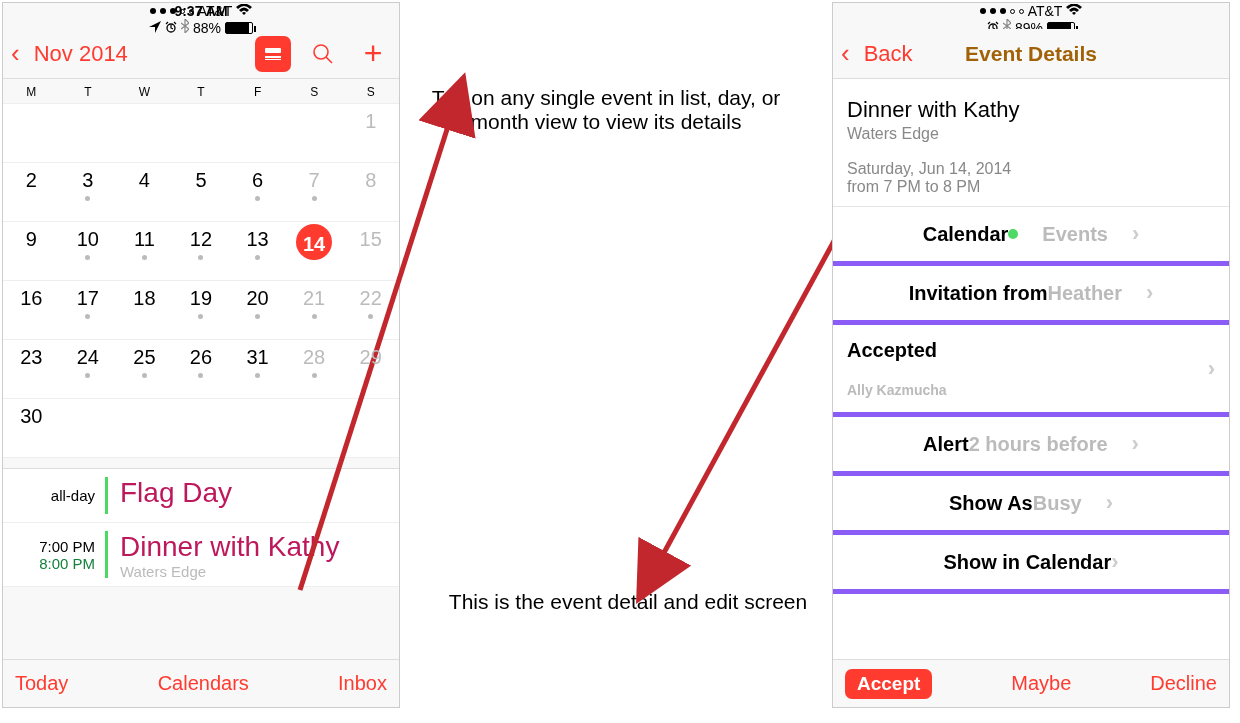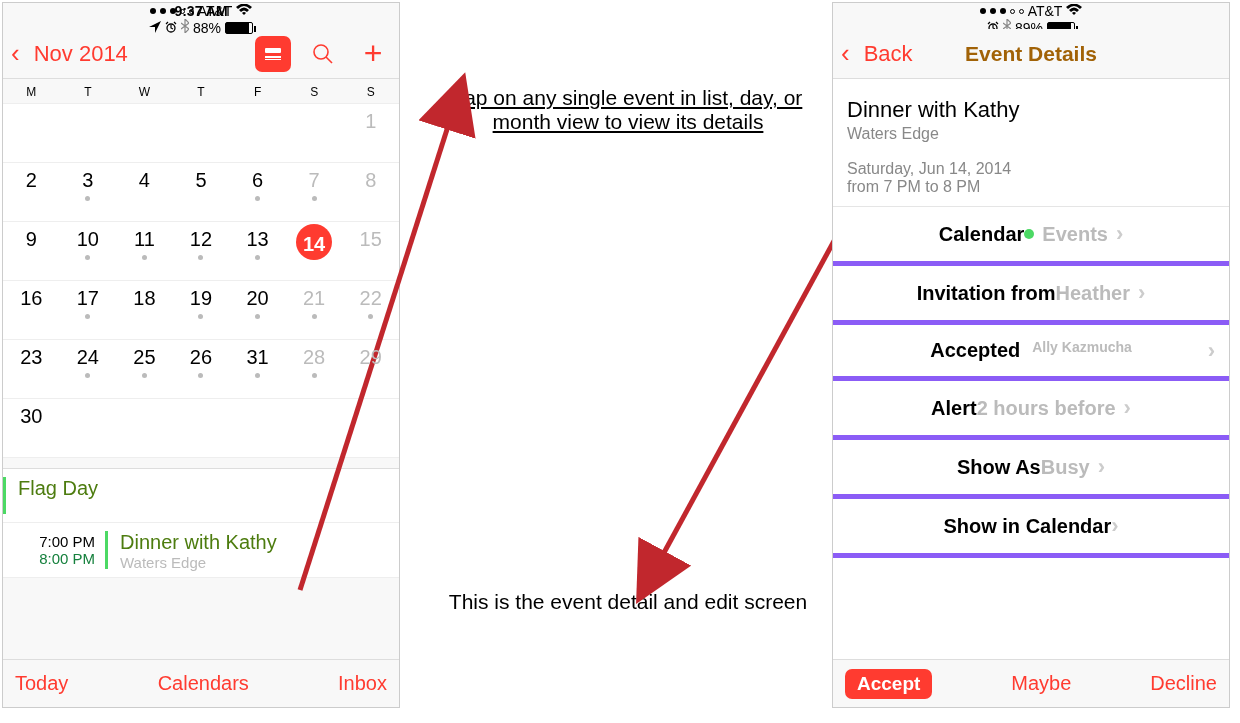--- a/index.html
+++ b/index.html
@@ -102,21 +102,21 @@
   .eventrow {
     display:flex; align-items:stretch; border-bottom:1px solid #eee; min-height:54px;
   }
   .eventrow .time {
     width:102px; display:flex; flex-direction:column; justify-content:center;
     align-items:flex-end; padding:6px 10px 6px 0; font-size:15px; color:#000;
   }
   .eventrow .time .sub { color:#15803d; font-size:15px;}
   .eventrow .bar { width:3px; background:#4cd964; margin:8px 0;}
   .eventrow .body { flex:1; padding:8px 10px 6px 12px;}
-  .eventrow .title { font-size:20px; color:#4d7c0f; }
+  .eventrow .title { font-size:28px; color:#be185d; }
   .eventrow .loc { font-size:15px; color:#bbb; }
 
   
   .toolbar {
     position:absolute; bottom:0; left:0; right:0;
     height:48px; border-top:1px solid #ddd; background:#f8f8f8;
     display:flex; align-items:center; justify-content:space-between;
     padding:0 12px; font-size:20px; color:#ff3b30;
   }
   .accept-pill {
@@ -134,33 +134,33 @@
   }
   .details .header .t1 { font-size:22px; font-weight:400; color:#000;}
   .details .header .t2 { font-size:16px; color:#888; margin-top:2px;}
   .details .header .t3 { font-size:16px; color:#888; margin-top:17px;}
   .details .header .t4 { font-size:16px; color:#888;}
   .drow {
     display:flex; align-items:center; justify-content:center;
     padding:14px 14px; border-bottom:5px solid #8b5cf6; font-size:20px;font-weight:bold;
   }
   .drow .lab { color:#000; }
-  .drow .val { color:#bbb; display:flex; align-items:center; gap:8px;}
+  .drow .val { color:#bbb; display:flex; align-items:center; gap:24px;}
   .drow .sublab { font-size:14px; color:#bbb; }
-  .drow.col2 { flex-direction:row; align-items:flex-start; gap:12px; position:relative;}
+  .drow.col2 { flex-direction:column; align-items:flex-start; gap:20px; position:relative;}
   .drow .chev { color:#ccc; font-size:22px; }
   .drow.col2 .chev-abs { position:absolute; right:14px; top:50%; transform:translateY(-50%); color:#ccc; font-size:22px;}
   .gdot { width:10px; height:10px; border-radius:50%; background:#4cd964;}
 
   
   .anno {
     position:absolute; text-align:center; font-size:21px; color:#000;
     font-family:"Helvetica Neue", Arial, sans-serif; font-weight:400;
   }
-  #anno1 { left:438px; top:86px;  width:380px;text-decoration:underline; }
+  #anno1 { left:416px; top:86px;  width:380px; }
   #anno2 { left:438px; top:590px; width:380px; }
 
   svg.arrow { position:absolute; overflow:visible; }
 </style>
 </head>
 <body>
 
 <div class="phone" id="phone-left">
 
   <div class="statusbar">
@@ -390,20 +390,23 @@
           <span class="num"></span>
         </div>
         <div class="daycell">
           <span class="num"></span>
         </div>
       </div>
     </div>
 
   <div class="eventlist" id="eventlist">
       <div class="eventrow">
+        <div class="time">
+          <span>all-day</span>
+        </div>
         <div class="bar"></div>
         <div class="body">
           <div class="title">Flag Day</div>
         </div>
       </div>
       <div class="eventrow">
         <div class="time">
           <span>7:00 PM</span>
           <span class="sub">8:00 PM</span>
         </div>

